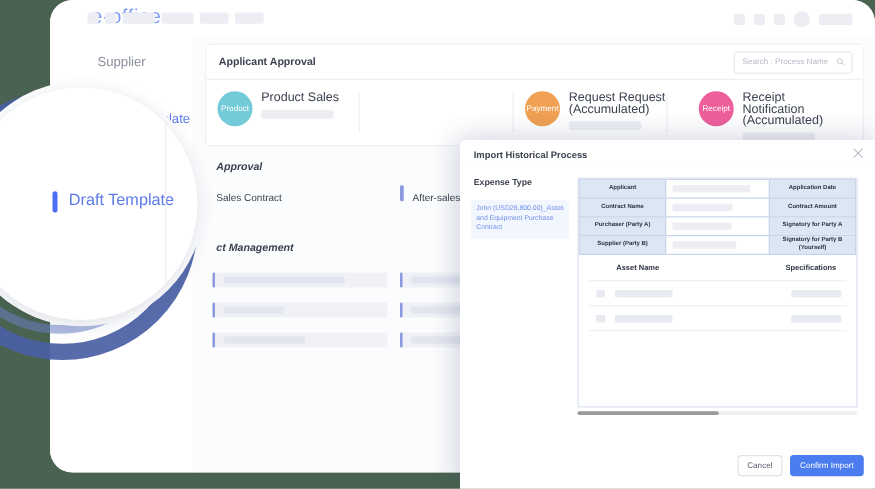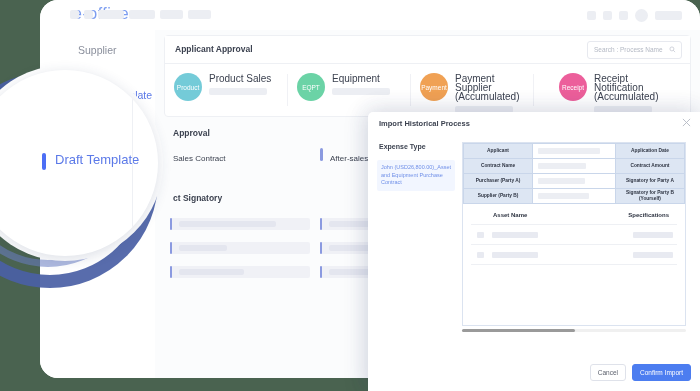--- a/index.html
+++ b/index.html
@@ -76,21 +76,21 @@
   .card-sep{position:absolute;top:10px;width:1px;height:32px;background:#f0f1f5;}
   .circ{
     width:28px;height:28px;border-radius:50%;margin-top:9px;margin-left:9px;
     display:flex;align-items:center;justify-content:center;flex:none;
     color:#ffffff;font-size:6.5px;
   }
   .card-txt{margin-left:7px;margin-top:10px;}
   .card-name{font-size:10px;color:#3c4250;line-height:9px;white-space:pre-line;}
   .card-sk{margin-top:5px;width:58px;height:7px;background:#eceef3;border-radius:2px;}
   
-  .sec-title{font-size:8.5px;font-weight:bold;color:#3c4250;}
+  .sec-title{font-size:8.5px;font-weight:bold;color:#3c4250;font-style:italic;}
   .row-item{
     height:12px;background:#f0f1f6;border-radius:2px;position:relative;
   }
   .row-item .bar{position:absolute;left:0;top:0;width:2px;height:12px;background:#8b9ae0;border-radius:2px;}
   .row-item .fill{position:absolute;left:9px;top:3px;height:6px;background:#e4e6ef;border-radius:2px;}
   .txt-row{font-size:8px;color:#3c4250;}
   
   .mag-ring{
     position:absolute;left:-58px;top:72px;width:190px;height:190px;border-radius:50%;
     border:13px solid #4a5fa5;opacity:.92;
@@ -200,32 +200,25 @@
 
       <div class="cards">
         <div class="card" style="left:0;width:122px">
           <div class="circ" style="background: rgb(116, 203, 216);">Product</div>
           <div class="card-txt">
             <div class="card-name">Product Sales</div>
             <div class="card-sk"></div>
           </div>
         </div>
         <div class="card-sep" style="left:122px"></div>
-        <div class="card" style="left:123px;width:122px">
-          <div class="circ" style="background: rgb(107, 211, 166);">EQPT</div>
-          <div class="card-txt">
-            <div class="card-name">Equipment</div>
-            <div class="card-sk"></div>
-          </div>
-        </div>
         <div class="card-sep" style="left:245px"></div>
         <div class="card" style="left:246px;width:122px">
           <div class="circ" style="background: rgb(240, 161, 84);">Payment</div>
           <div class="card-txt">
-            <div class="card-name">Payment Supplier
+            <div class="card-name">Request Request
 (Accumulated)</div>
             <div class="card-sk"></div>
           </div>
         </div>
         <div class="card-sep" style="left:368px"></div>
         <div class="card" style="left:385px;width:130px">
           <div class="circ" style="background: rgb(236, 95, 155);">Receipt</div>
           <div class="card-txt">
             <div class="card-name">Receipt Notification
 (Accumulated)</div>
@@ -240,21 +233,21 @@
     </div>
     <div style="position:absolute;left:18px;top:124px;width:150px;">
       <div class="txt-row"><span>Sales Contract</span></div>
     </div>
     <div style="position:absolute;left:165px;top:118px;width:3px;height:13px;background:#8b9ae0;border-radius:2px"></div>
     <div style="position:absolute;left:175px;top:124px;width:160px;">
       <div class="txt-row"><span>After-sales Service Co</span></div>
     </div>
 
     <div style="position:absolute;left:18px;top:163px;">
-      <div class="sec-title">ct Signatory</div>
+      <div class="sec-title">ct Management</div>
     </div>
 
     <div style="position:absolute;left:15px;top:188px;width:140px" class="row-item">
       <div class="bar"></div>
         <div class="fill" style="width:97px"></div>
     </div>
     <div style="position:absolute;left:165px;top:188px;width:140px" class="row-item">
       <div class="bar"></div>
         <div class="fill" style="width:90px"></div>
     </div>

